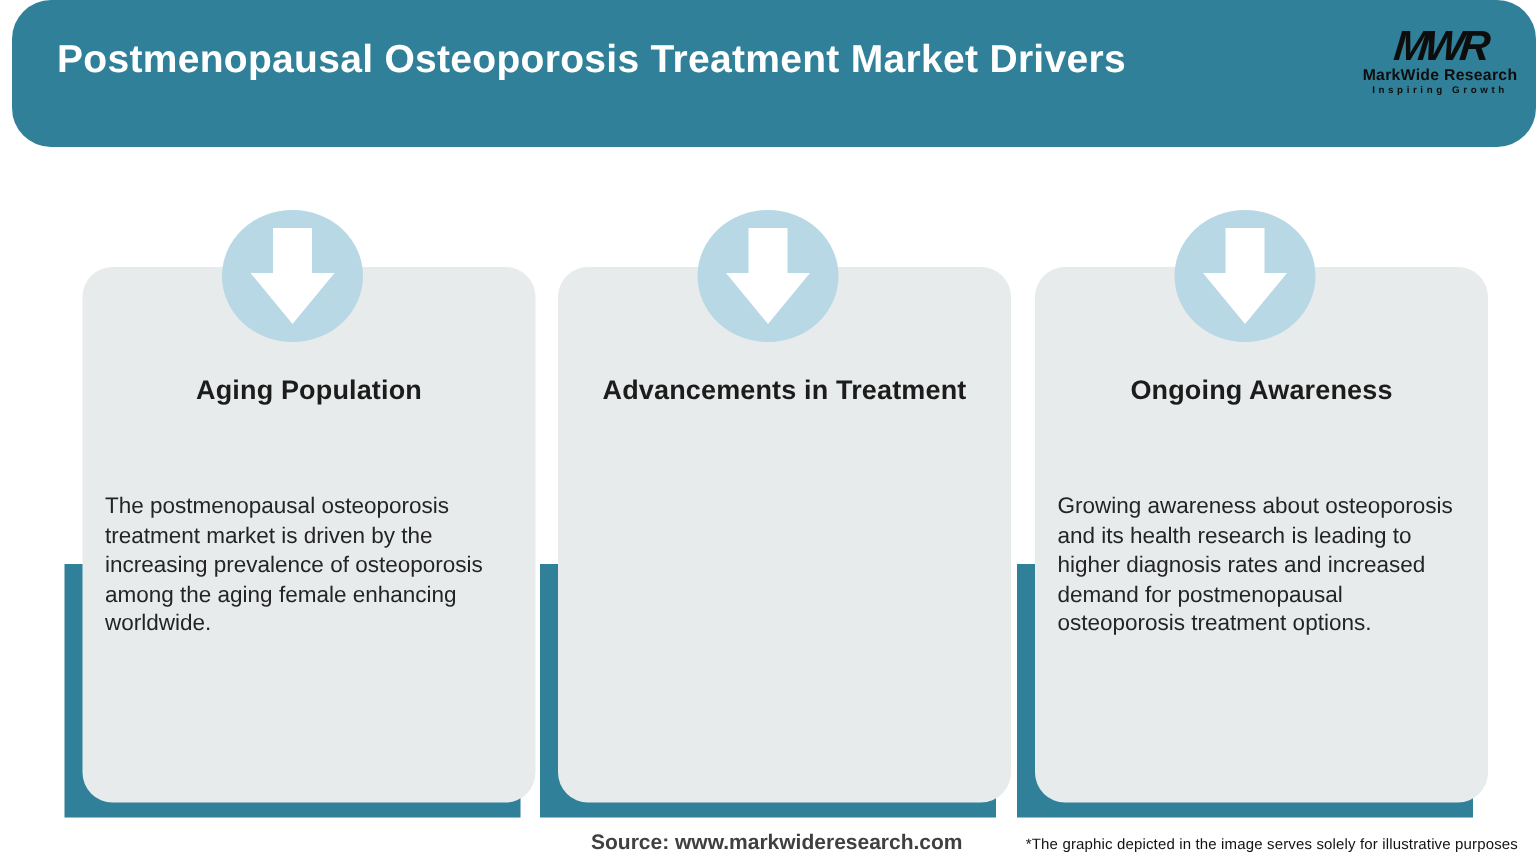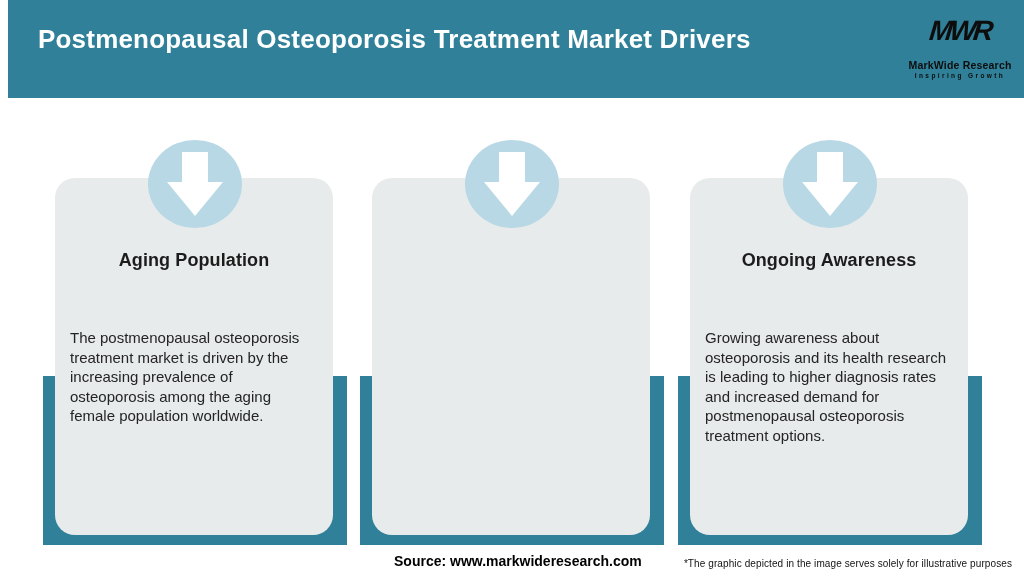--- a/index.html
+++ b/index.html
@@ -1,76 +1,77 @@
 <!DOCTYPE html>
 <html><head>
 <meta charset="utf-8">
 <style>
   html,body{margin:0;padding:0;background:#ffffff;}
   .page{position:relative;width:1024px;height:576px;background:#ffffff;overflow:hidden;
         font-family:"Liberation Sans",sans-serif;}
 
   
-  .header{position:absolute;left:8px;top:0;right:0;height:98px;background:#2f8098;}
+  .header{position:absolute;left:8px;top:0;right:0;height:98px;background:#2f8098;border-radius:26px;}
   .title{position:absolute;left:30px;top:24px;margin:0;font-size:26px;line-height:30px;
          font-weight:bold;color:#ffffff;letter-spacing:.2px;}
   .logo{position:absolute;right:12px;top:18px;width:104px;text-align:center;color:#0d0d0d;}
   .logo-monogram{font-size:28px;line-height:26px;font-weight:800;font-style:italic;
                  letter-spacing:-3px;transform:skewX(-6deg);}
-  .logo-name{font-size:10.5px;line-height:11px;font-weight:bold;letter-spacing:.2px;margin-top:16px;}
+  .logo-name{font-size:10.5px;line-height:11px;font-weight:bold;letter-spacing:.2px;margin-top:1px;}
   .logo-tagline{font-size:6.5px;line-height:8px;font-weight:bold;letter-spacing:2.4px;margin-top:1px;}
 
   
   .driver{position:absolute;top:130px;width:304px;height:415px;}
   .driver.d0{left:43px}.driver.d1{left:360px}.driver.d2{left:678px}
   .frame{position:absolute;left:0;right:0;top:246px;bottom:0;background:#2f8098;}
-  .card{position:absolute;left:12px;top:48px;width:278px;height:357px;
+  .card{position:absolute;left:12px;top:48px;width:302px;height:357px;
         background:#e8ebeb;border-radius:20px;box-sizing:border-box;text-align:center;}
   .card h2{margin:0;padding-top:70px;font-size:18px;line-height:24px;color:#1c1c1c;
            font-weight:bold;letter-spacing:.1px;}
   .card p{margin:56px 13px 0 15px;font-size:15px;line-height:19.5px;color:#242424;
           text-align:left;}
   .badge{position:absolute;left:50%;top:10px;transform:translateX(-50%);
          width:94px;height:88px;border-radius:50%;background:#b7d8e4;}
   .badge svg{display:block;width:94px;height:88px;}
 
   
-  .source{position:absolute;left:394px;top:553px;font-size:14px;font-weight:bold;color:#000000;}
+  .source{position:absolute;left:394px;top:553px;font-size:14px;font-weight:bold;color:#404040;}
   .disclaimer{position:absolute;right:12px;top:558px;font-size:10px;color:#121212;letter-spacing:.1px;}
 </style>
 </head>
 <body>
 
 <div class="page">
 
   <header class="header">
     <h1 class="title">Postmenopausal Osteoporosis Treatment Market Drivers</h1>
     <div class="logo">
       <div class="logo-monogram">MWR</div>
       <div class="logo-name">MarkWide Research</div>
       <div class="logo-tagline">Inspiring Growth</div>
     </div>
   </header>
 
   <section class="driver d0">
     <div class="frame"></div>
     <div class="card">
       <h2>Aging Population</h2>
-      <p>The postmenopausal osteoporosis treatment market is driven by the increasing prevalence of osteoporosis among the aging female population worldwide.</p>
+      <p>The postmenopausal osteoporosis treatment market is driven by the increasing prevalence of osteoporosis among the aging female enhancing worldwide.</p>
     </div>
     <div class="badge">
       <svg viewBox="0 0 94 88">
         <polygon points="34,12 60,12 60,42 75,42 47,76 19,42 34,42" fill="#ffffff"></polygon>
       </svg>
     </div>
   </section>
 
   <section class="driver d1">
     <div class="frame"></div>
     <div class="card">
+      <h2>Advancements in Treatment</h2>
     </div>
     <div class="badge">
       <svg viewBox="0 0 94 88">
         <polygon points="34,12 60,12 60,42 75,42 47,76 19,42 34,42" fill="#ffffff"></polygon>
       </svg>
     </div>
   </section>
 
   <section class="driver d2">
     <div class="frame"></div>

